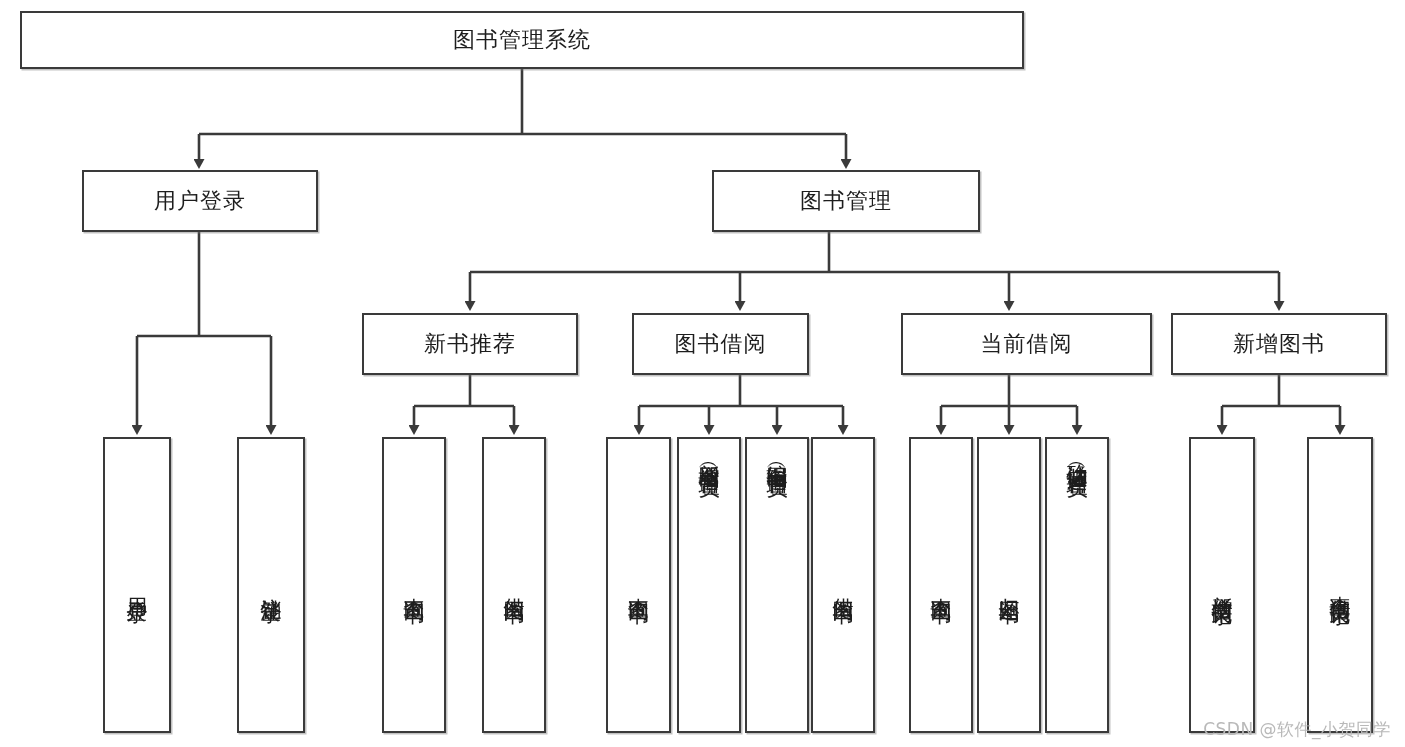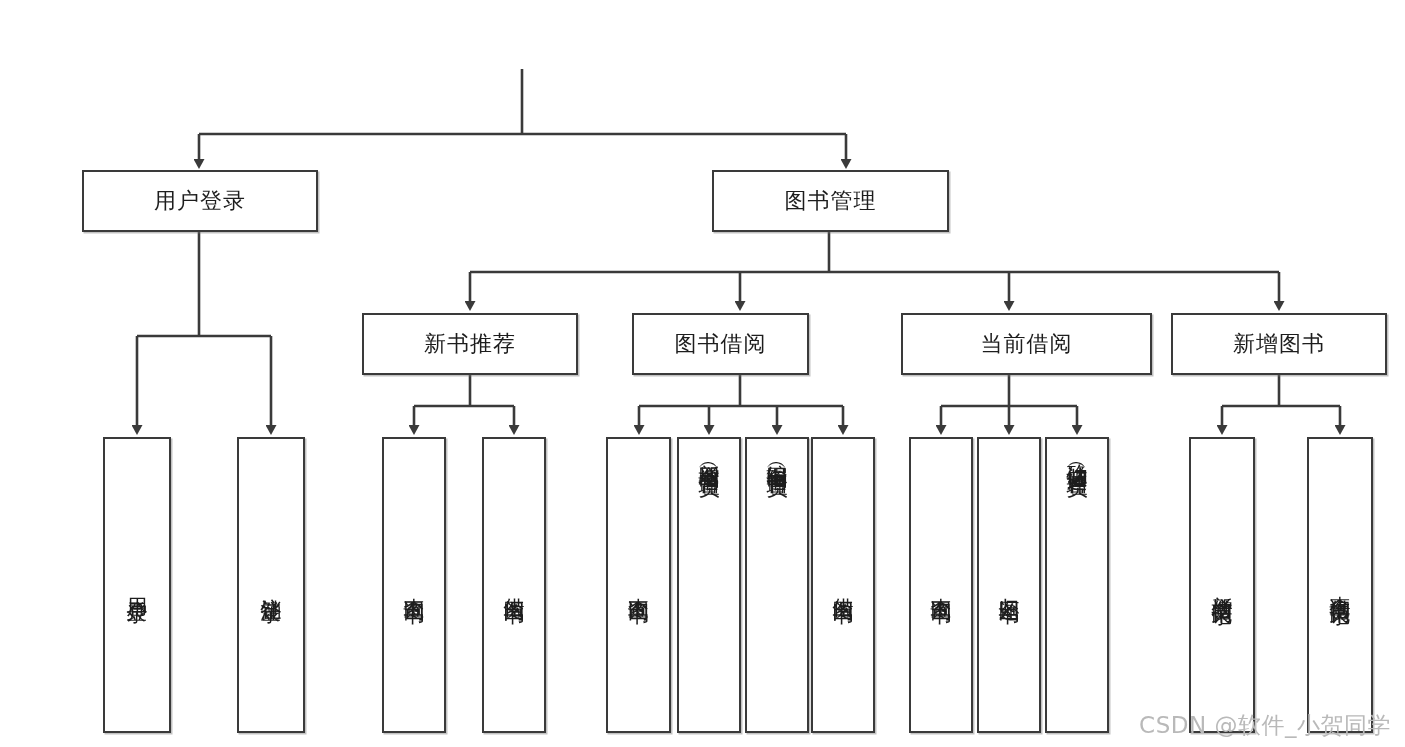--- a/index.html
+++ b/index.html
@@ -53,21 +53,21 @@
     justify-content:center;
   }
   .node.leaf.short{
     align-items:center;
     padding-top:0;
   }
   #watermark{
     position:absolute;
     right:14px;
     bottom:6px;
-    font-size:23px;
+    font-size:17px;
     color:#b9b9b9;
     letter-spacing:.5px;
     white-space:nowrap;
   }
 </style>
 </head>
 <body>
 
 <div id="canvas">
 
@@ -114,25 +114,28 @@
       <path d="M1009,406 L1009,426" marker-end="url(#arrow)"></path>
       <path d="M1077,406 L1077,426" marker-end="url(#arrow)"></path>
 
       <path d="M1279,375 L1279,406"></path>
       <path d="M1222,406 L1340,406"></path>
       <path d="M1222,406 L1222,426" marker-end="url(#arrow)"></path>
       <path d="M1340,406 L1340,426" marker-end="url(#arrow)"></path>
     </g>
   </svg>
 
+  <div class="node" style="left:20px; top:11px; width:1004px; height:58px;">
+    <span class="label">图书管理系统</span>
+  </div>
 
   <div class="node" style="left:82px; top:170px; width:236px; height:62px;">
     <span class="label">用户登录</span>
   </div>
-  <div class="node" style="left:712px; top:170px; width:237px; height:62px;">
+  <div class="node" style="left:712px; top:170px; width:268px; height:62px;">
     <span class="label">图书管理</span>
   </div>
 
   <div class="node" style="left:362px; top:313px; width:216px; height:62px;">
     <span class="label">新书推荐</span>
   </div>
   <div class="node" style="left:632px; top:313px; width:177px; height:62px;">
     <span class="label">图书借阅</span>
   </div>
   <div class="node" style="left:901px; top:313px; width:251px; height:62px;">

